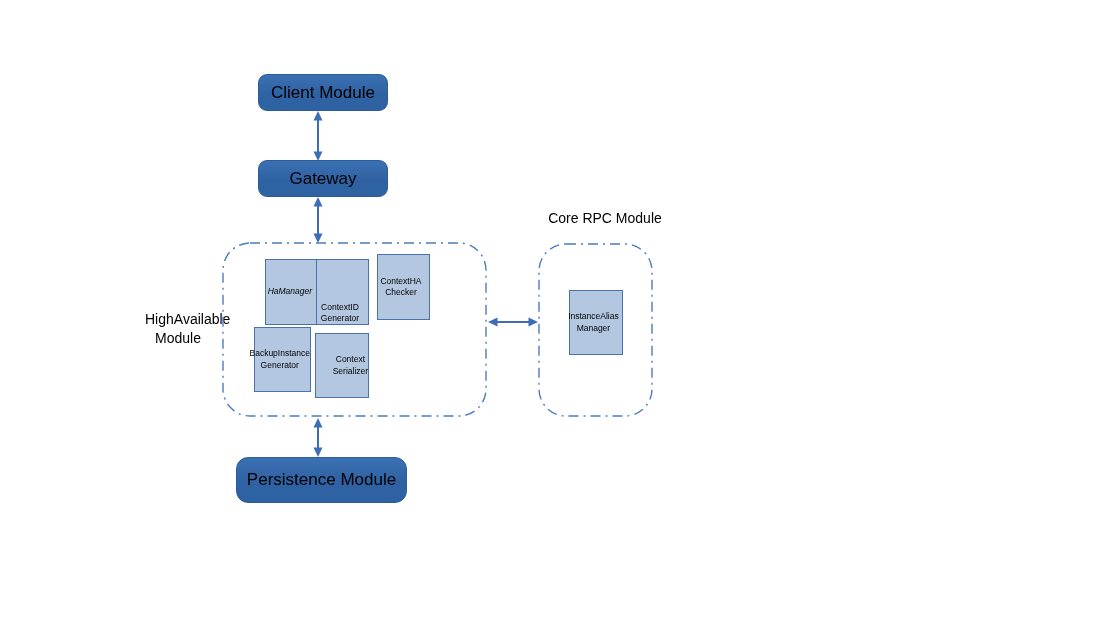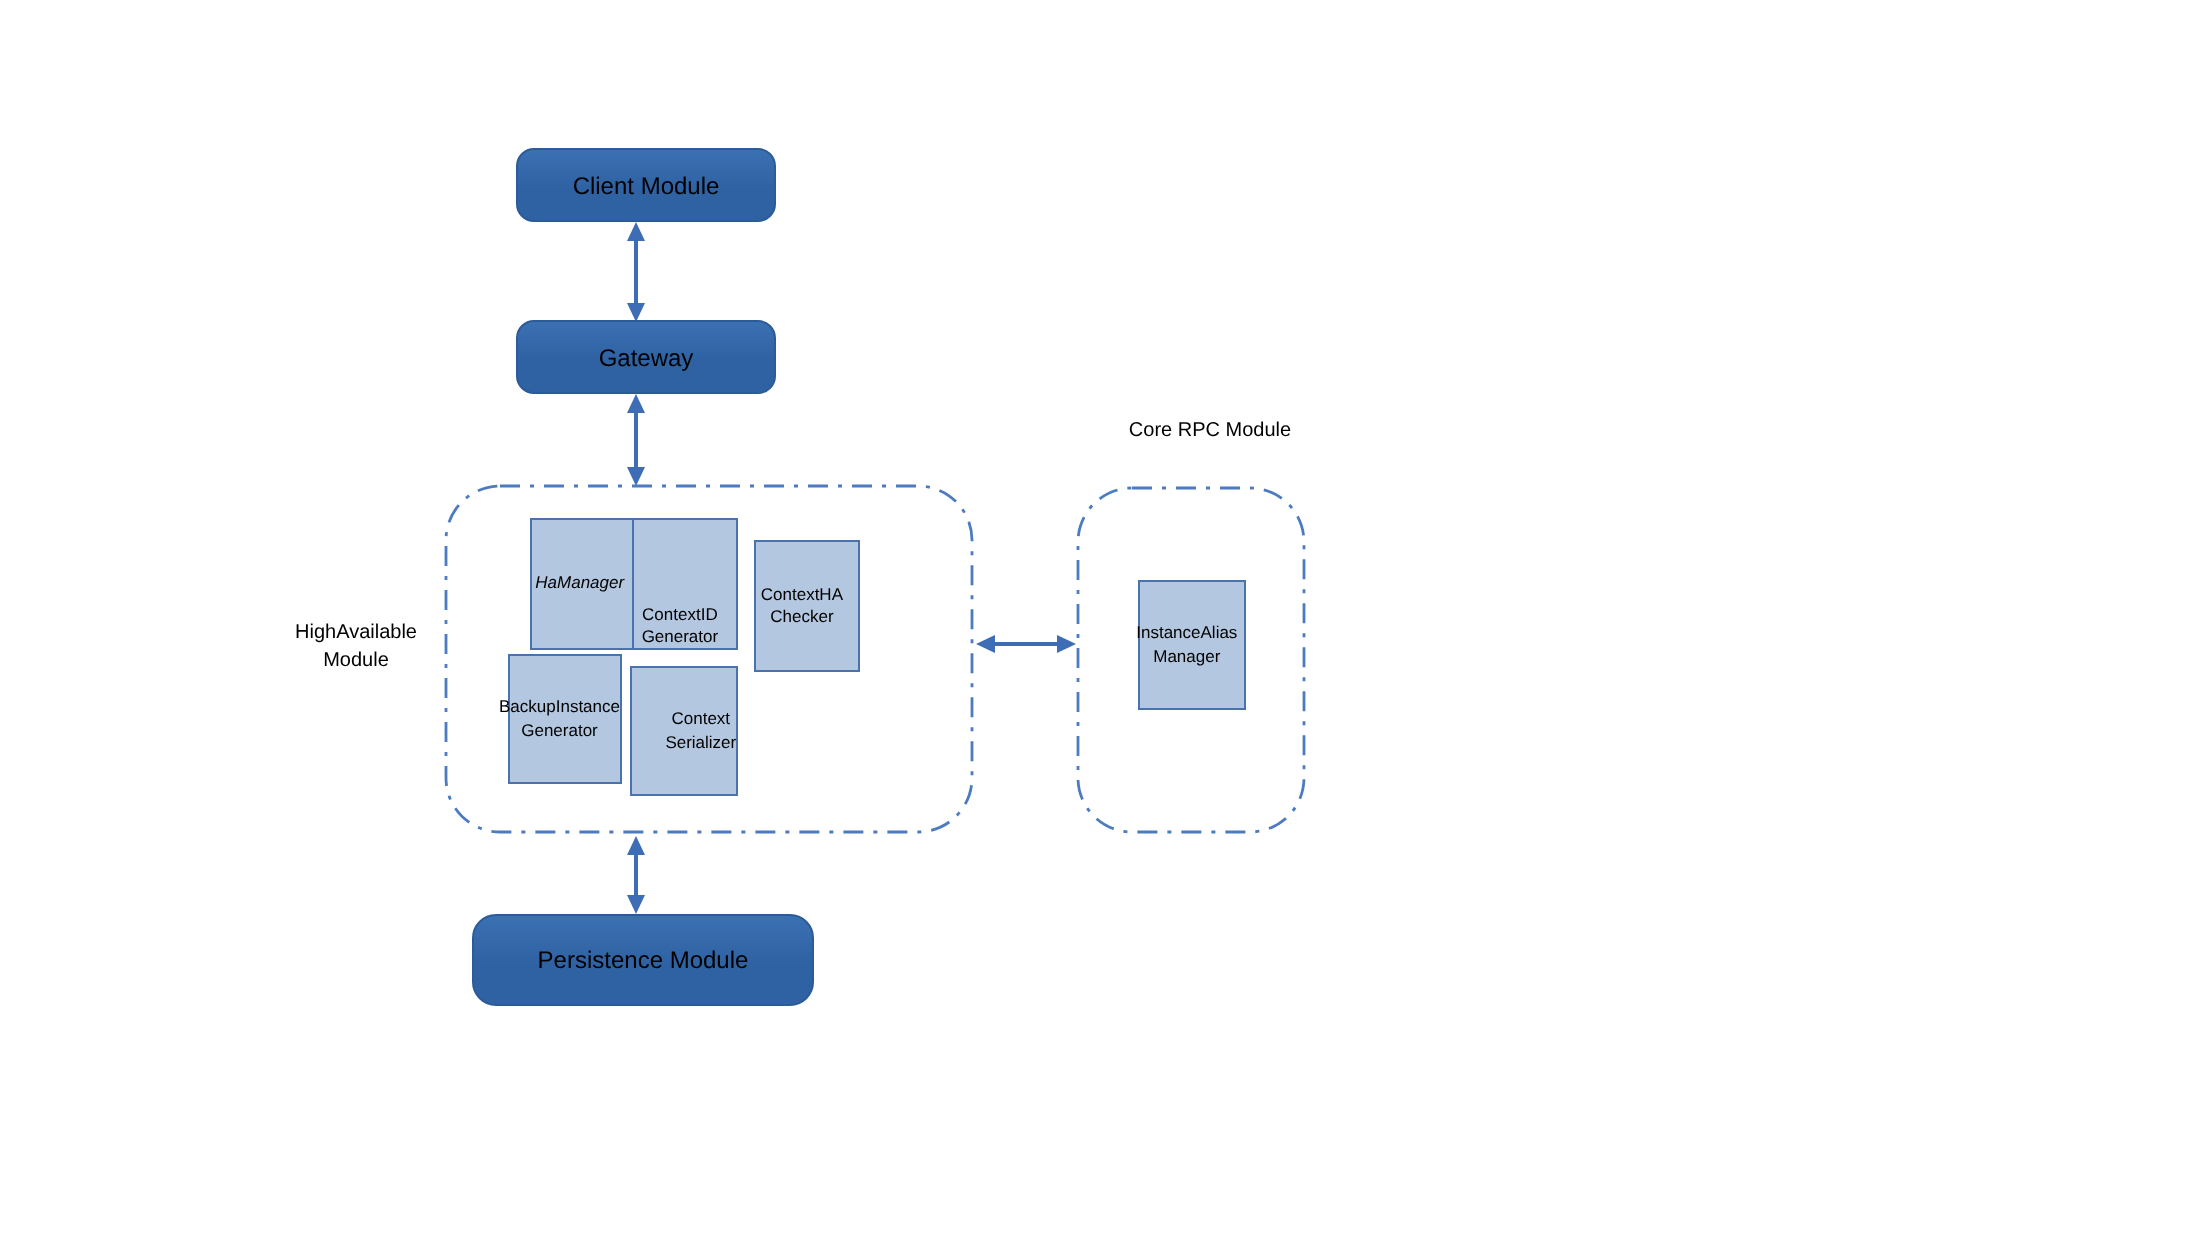--- a/index.html
+++ b/index.html
@@ -20,21 +20,21 @@
   .node {
     position: absolute;
     display: flex;
     align-items: center;
     justify-content: center;
     text-align: center;
     box-sizing: border-box;
     background: linear-gradient(180deg, var(--solid-fill-top), var(--solid-fill) 55%);
     border: 1px solid var(--solid-border);
     border-radius: 9px;
-    font-size: 12px;
+    font-size: 17px;
     color: #000;
   }
   #node-client     { left: 258px; top: 74px;  width: 130px; height: 37px; }
   #node-gateway    { left: 258px; top: 160px; width: 130px; height: 37px; }
   #node-persistence{ left: 236px; top: 457px; width: 171px; height: 46px; border-radius: 12px; }
 
   
   .group {
     position: absolute;
   }
@@ -60,29 +60,29 @@
     border: 1px solid var(--light-border);
     font-size: 8.5px;
     line-height: 1.3;
     color: #000;
     overflow: visible;
     white-space: normal;
   }
   .comp span { display: block; width: 120%; margin-left: -10%; }
   #comp-hamanager      { left: 43px;  top: 17px; width: 55px; height: 66px; font-style: italic; }
   #comp-contextid      { left: 94px;  top: 17px; width: 53px; height: 66px; align-items: flex-end; }
-  #comp-contextha      { left: 155px; top: 28px; width: 53px; height: 66px; }
+  #comp-contextha      { left: 155px; top: 12px; width: 53px; height: 66px; }
   #comp-backupinstance { left: 32px;  top: 85px; width: 57px; height: 65px; }
   #comp-serializer     { left: 93px;  top: 91px; width: 54px; height: 65px; padding-left: 20px; }
   #comp-instancealias  { left: 31px;  top: 47px; width: 54px; height: 65px; }
 
   
   .free-label {
     position: absolute;
-    font-size: 10px;
+    font-size: 14px;
     line-height: 1.35;
     color: #000;
   }
   #label-ha   { left: 145px; top: 310px; width: 66px; text-align: center; }
   #label-core { left: 545px; top: 209px; width: 120px; text-align: center; }
 
   
   .arrow { position: absolute; }
   .arrow line    { stroke: var(--arrow); stroke-width: 2; }
   .arrow polygon { fill: var(--arrow); }

